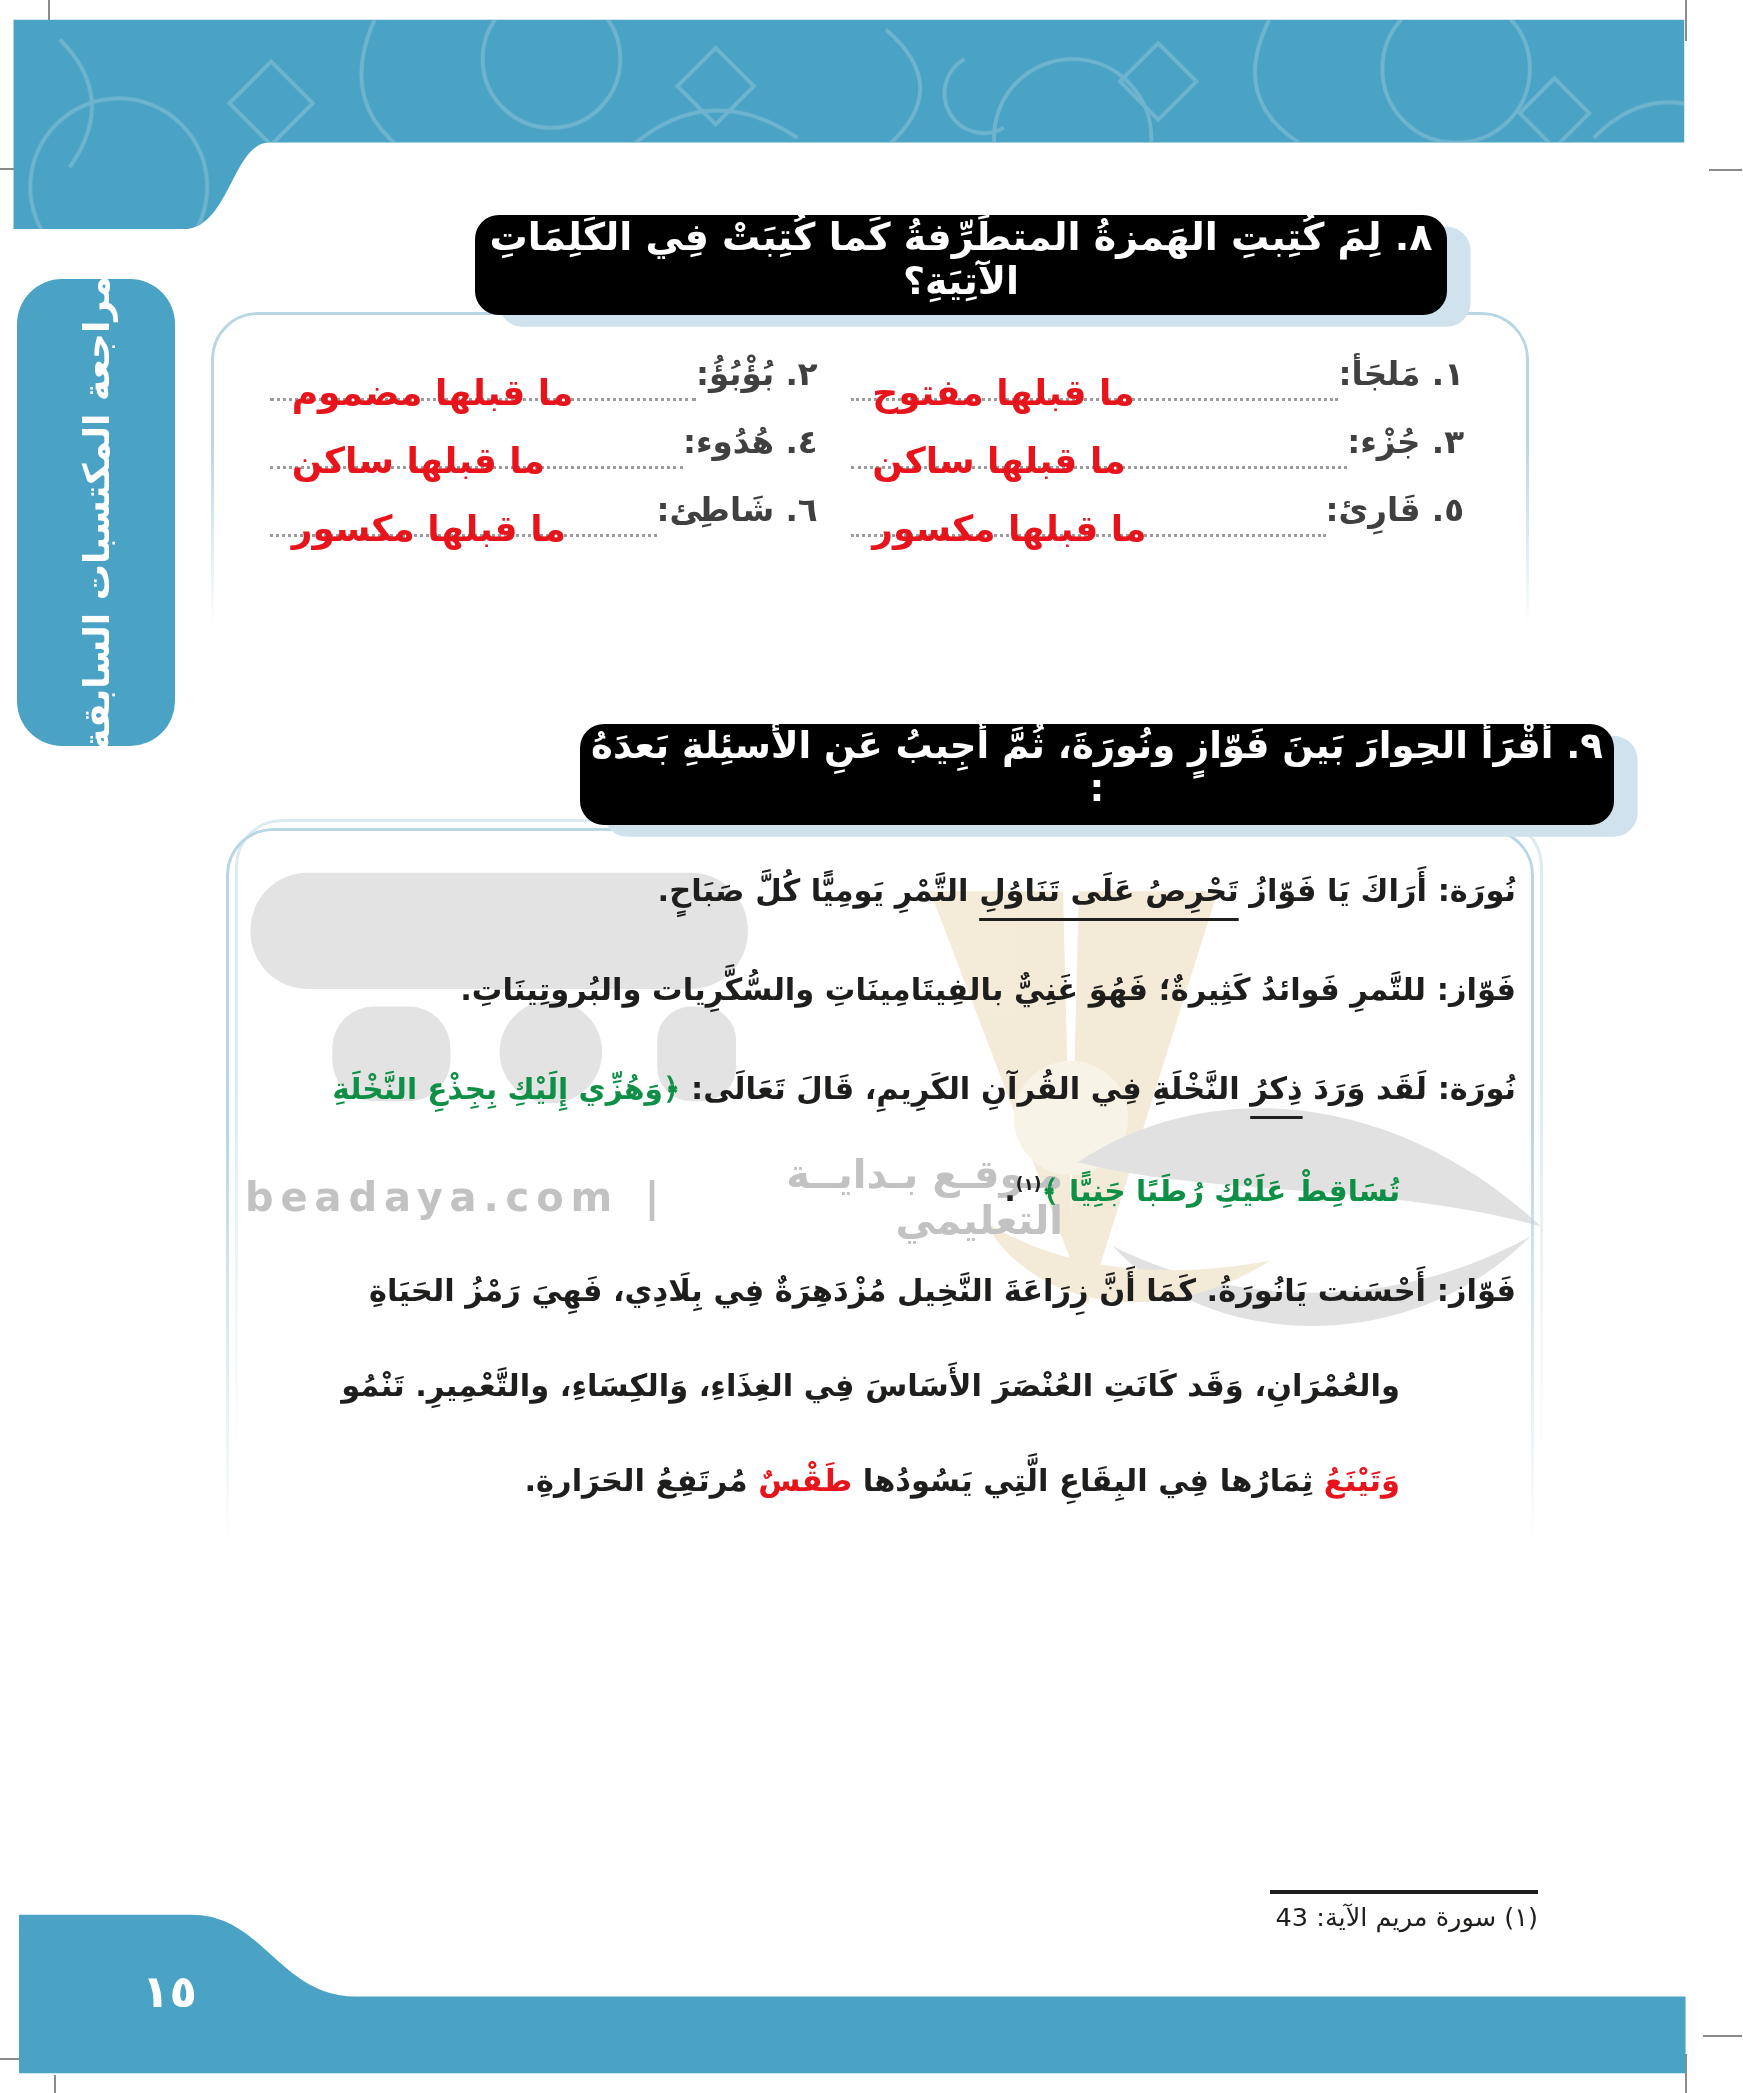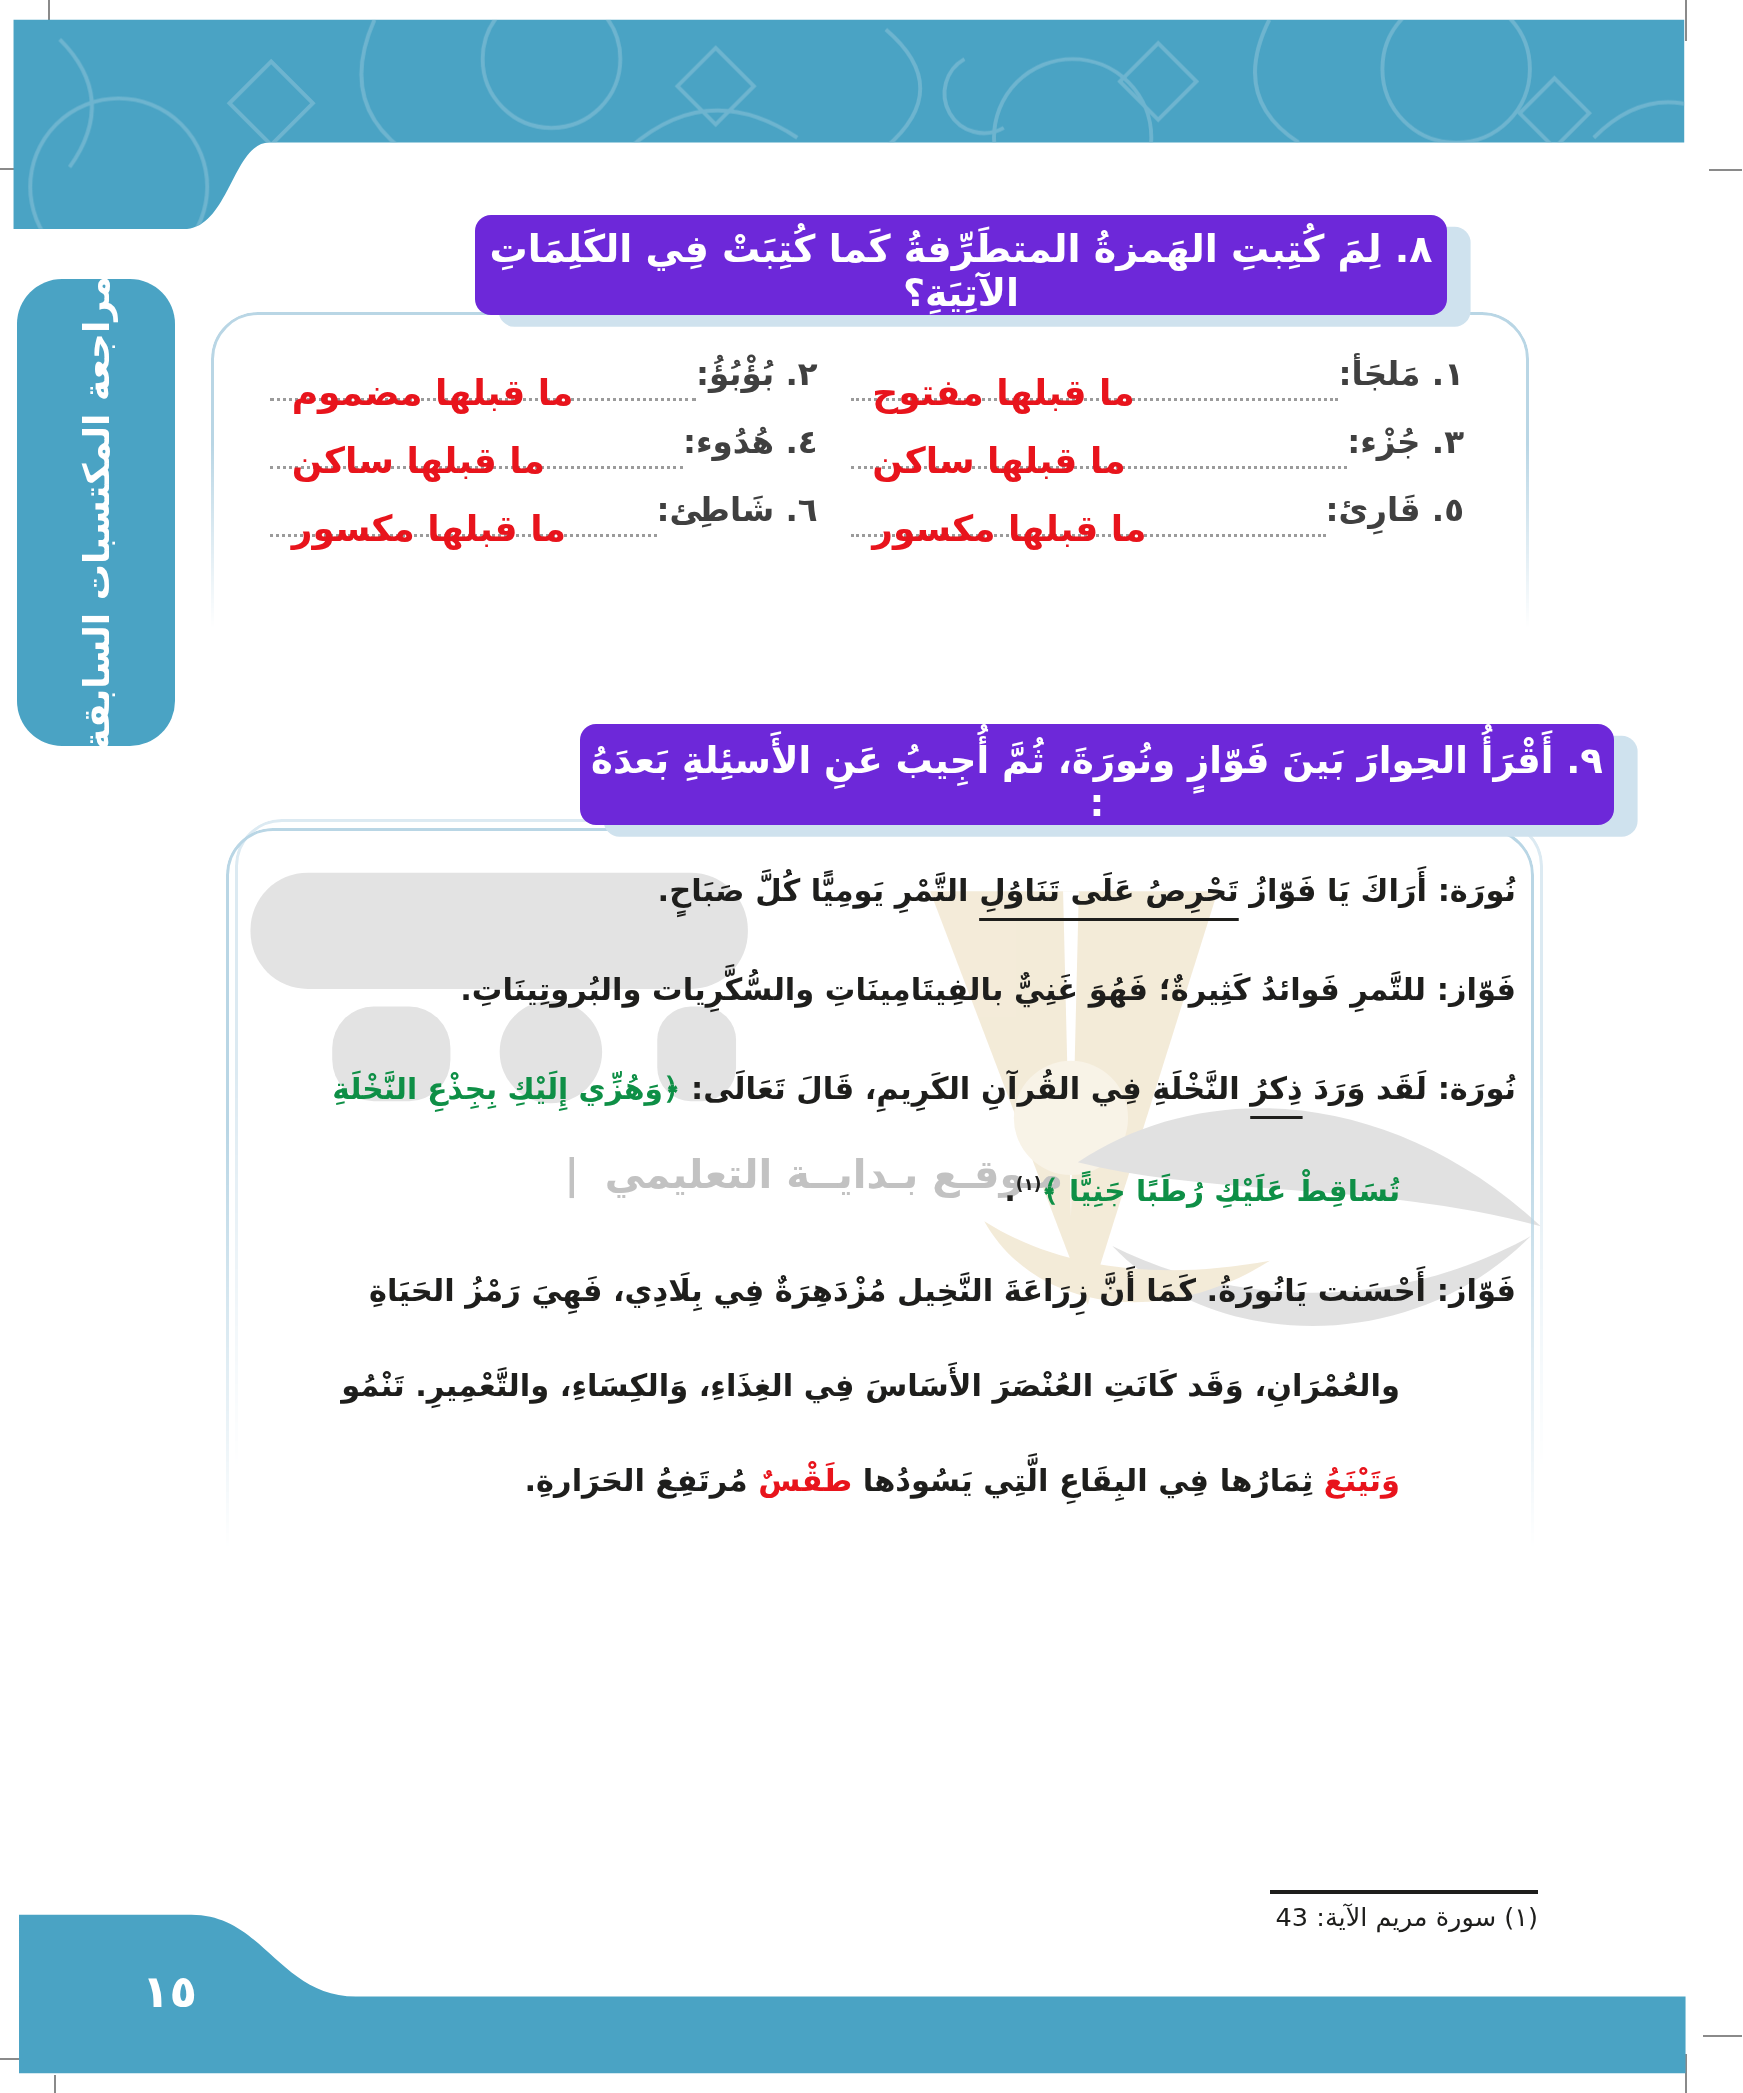--- a/index.html
+++ b/index.html
@@ -9,23 +9,23 @@
   
   .mark{position:absolute;background:#8a8a8a;}
   
   .band{position:absolute;left:0;top:0;}
   
   .sidebar-tab{position:absolute;left:17.7px;top:279px;width:158px;height:467px;
     background:#4AA3C4;border-radius:45px;}
   .sidebar-tab .vtext{position:absolute;left:50%;top:50%;transform:translate(-50%,-50%) rotate(-90deg);
     white-space:nowrap;color:#fff;font-weight:bold;font-size:36px;letter-spacing:1px;}
   
-  .q-banner{position:absolute;background:#6d28d9;border-radius:16px;
+  .q-banner{position:absolute;background:#000000;border-radius:24px;
     box-shadow:23.6px 11.8px 0 #CFE2EE;color:#fff;font-weight:bold;
-    display:flex;align-items:flex-end;justify-content:center;text-align:center;z-index:6;}
+    display:flex;align-items:flex-start;justify-content:center;text-align:center;z-index:6;}
   .q8-banner{left:476px;top:215px;width:972px;height:100px;font-size:38px;}
   .q9-banner{left:581px;top:724px;width:1034px;height:101px;font-size:37px;}
   
   .q-box{position:absolute;border:3px solid #B9D6E5;border-radius:47px;z-index:4;
     -webkit-mask-image:linear-gradient(#000 30%,rgba(0,0,0,0) 72%);
     mask-image:linear-gradient(#000 30%,rgba(0,0,0,0) 72%);}
   .q-box-echo{position:absolute;border:3px solid #DCEAF2;border-radius:47px;z-index:3;
     -webkit-mask-image:linear-gradient(#000 25%,rgba(0,0,0,0) 65%);
     mask-image:linear-gradient(#000 25%,rgba(0,0,0,0) 65%);}
   .q8-box{left:212px;top:312px;width:1312px;height:433px;}
@@ -116,20 +116,21 @@
       <path d="M1080,905 l8,330 8,-330 z" fill="#ffffff"></path>
       <circle cx="1088" cy="1135" r="58" fill="#F7F0E1"></circle>
       <path d="M1095,1180 C1230,1090 1420,1110 1565,1245 C1400,1200 1230,1215 1095,1180 Z" fill="#DADADA"></path>
       <path d="M1130,1265 C1260,1330 1420,1330 1555,1255 C1430,1380 1230,1370 1130,1265 Z" fill="#DADADA"></path>
       <path d="M1000,1240 C1080,1290 1180,1300 1290,1280 C1180,1350 1050,1330 1000,1240 Z" fill="#F1E6CF"></path>
     </g>
   </svg>
   <div class="wm-caption">
     <span>مـوقـع بـدايــة التعليمي</span>
     <span>|</span>
+    <span class="wm-en">beadaya.com</span>
   </div>
 
   <div class="q-banner q8-banner">
     <span>٨. لِمَ كُتِبتِ الهَمزةُ المتطَرِّفةُ كَما كُتِبَتْ فِي الكَلِمَاتِ الآتِيَةِ؟</span>
   </div>
   <div class="q-box q8-box"></div>
   <div class="q8-rows" id="q8-rows">
       <div class="q8-row">
         <div class="q8-cell first">
           <span class="q8-label">١. مَلجَأ:</span>

